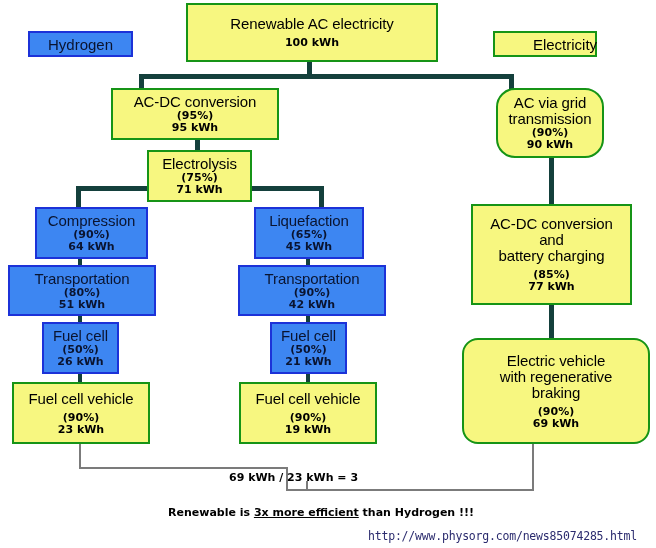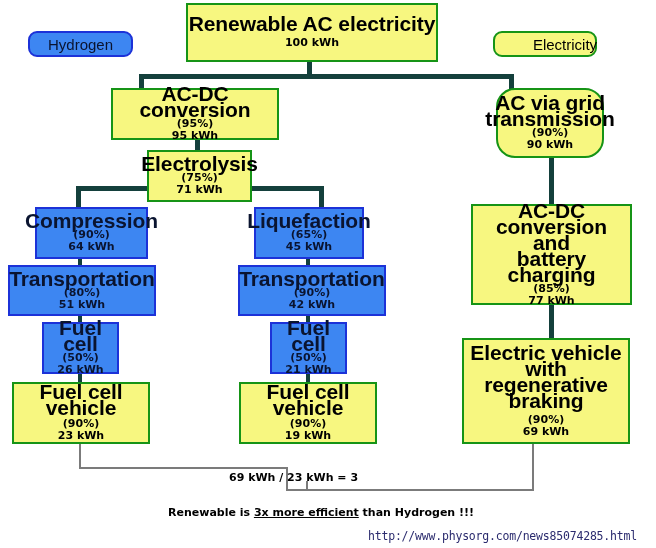--- a/index.html
+++ b/index.html
@@ -26,23 +26,23 @@
     position: absolute;
     box-sizing: border-box;
     display: flex;
     flex-direction: column;
     align-items: center;
     justify-content: center;
     text-align: center;
     z-index: 5;
   }
   .node .title {
-    font-size: 21px;
+    font-size: 15px;
     line-height: 16px;
-    font-weight: 700;
+    font-weight: 400;
     letter-spacing: -0.1px;
     color: #000;
     white-space: pre-line;
   }
   .node .pct {
     font-size: 11px;
     line-height: 12px;
     font-weight: bold;
     font-family: "DejaVu Sans", sans-serif;
     color: #000;
@@ -68,21 +68,20 @@
 
   
   .legend {
     position: absolute;
     box-sizing: border-box;
     display: flex;
     align-items: center;
     justify-content: center;
     font-size: 15px;
     z-index: 6;
-    border-radius: 9px;
   }
   .legend.blue { color: #0a1430; }
 
   
   .conn {
     position: absolute;
     background: #14403c;
     z-index: 1;
   }
   
@@ -230,21 +229,21 @@
 
   <div class="node yellow" style="left:471px;top:204px;width:161px;height:101px;">
     <div class="title">AC-DC conversion
 and
 battery charging</div>
     <div class="gap"></div>
     <div class="pct">(85%)</div>
     <div class="kwh">77 kWh</div>
   </div>
 
-  <div class="node yellow" style="left:462px;top:338px;width:168px;height:106px;">
+  <div class="node yellow" style="left:462px;top:338px;width:188px;height:106px;border-radius:16px;">
     <div class="title">Electric vehicle
 with regenerative
 braking</div>
     <div class="gap"></div>
     <div class="pct">(90%)</div>
     <div class="kwh">69 kWh</div>
   </div>
 
   <div class="caption" style="left:229px;top:471px;">69 kWh / 23 kWh = 3</div>
 

